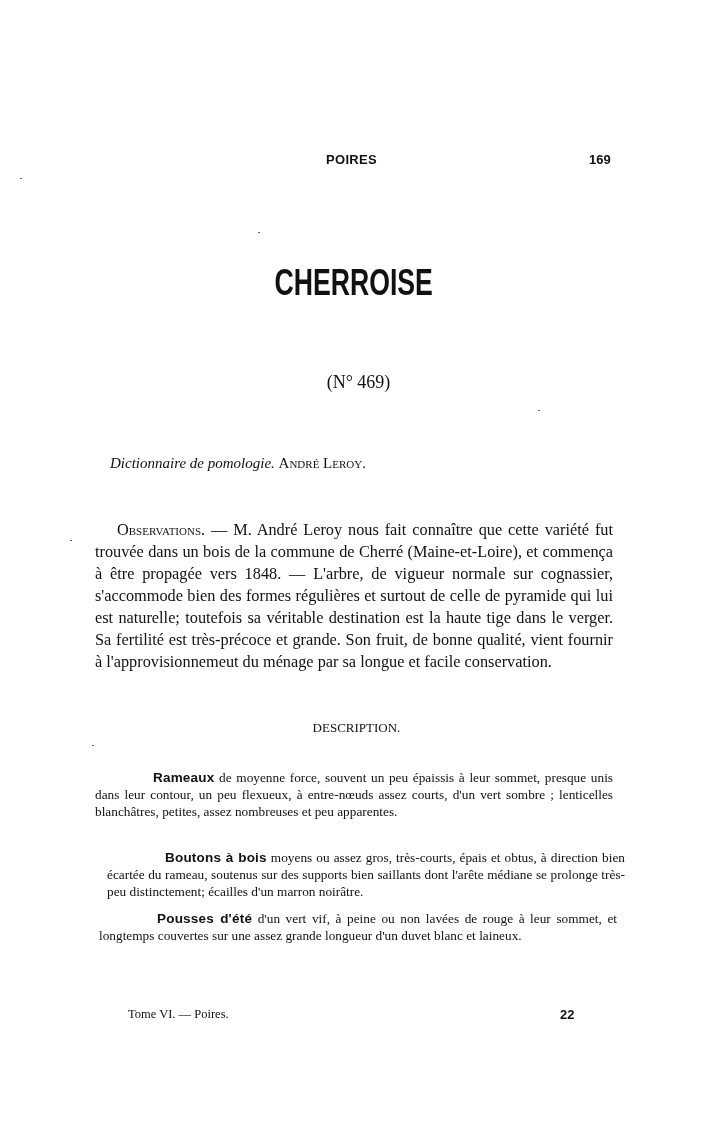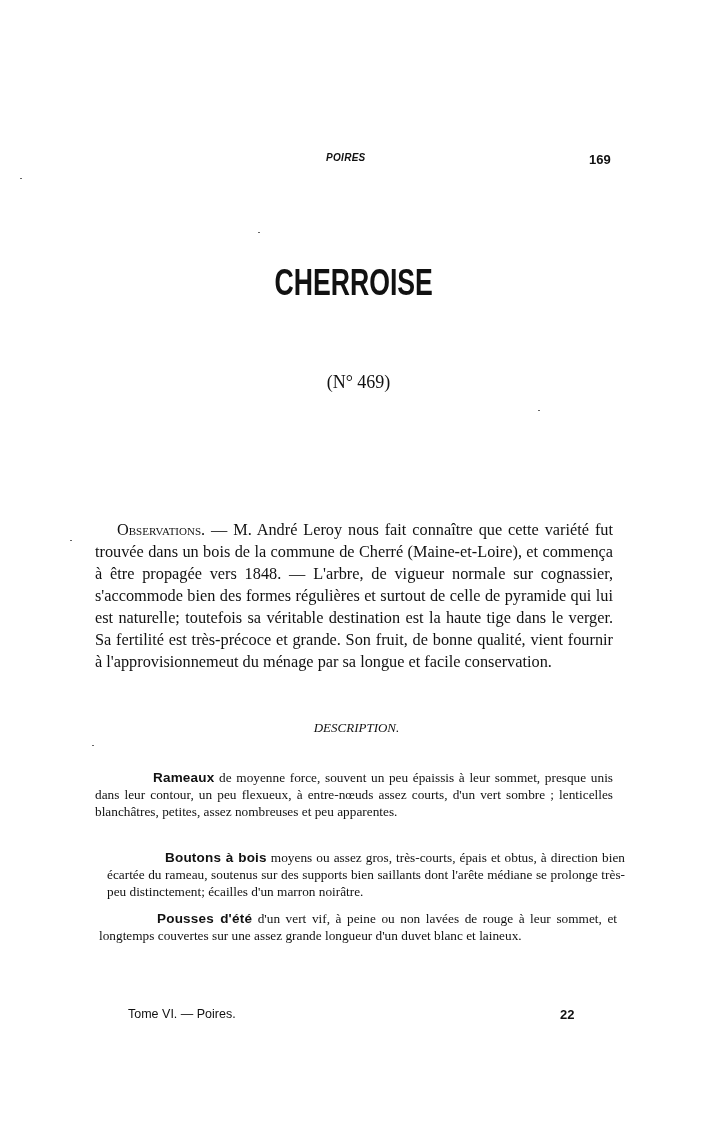--- a/index.html
+++ b/index.html
@@ -1,53 +1,57 @@
 <!DOCTYPE html>
 <html><head>
   <meta charset="utf-8">
   <style>
     html, body { margin: 0; padding: 0; background: #ffffff; }
     body { width: 707px; height: 1146px; position: relative; overflow: hidden; color: #111; font-family: "DejaVu Serif", "Liberation Serif", serif; }
     .page { position: absolute; left: 0; top: 0; width: 707px; height: 1146px; }
     .running-head { position: absolute; top: 152px; left: 0; width: 707px; height: 20px; }
-    .rh-title { position: absolute; left: 326px; top: 0; font-family: "Liberation Sans", sans-serif; font-weight: bold; font-size: 10px; letter-spacing: 0.3px; font-style: italic; }
+    .rh-title { position: absolute; left: 326px; top: 0; font-family: "Liberation Sans", sans-serif; font-weight: bold; font-size: 13px; letter-spacing: 0.3px; }
     .rh-page { position: absolute; left: 589px; top: 0; font-family: "Liberation Sans", sans-serif; font-weight: bold; font-size: 13px; }
     .main-title { position: absolute; top: 262px; left: 0; width: 707px; text-align: center; font-family: "Liberation Sans", sans-serif; font-weight: bold; font-size: 36px; letter-spacing: 0px; transform: scaleX(0.74); transform-origin: 354px 0; }
     .number { position: absolute; top: 372px; left: 0; width: 707px; text-align: center; font-family: "Liberation Serif", serif; font-size: 18px; padding-left: 10px; box-sizing: border-box; }
     .source { position: absolute; top: 455px; left: 110px; font-family: "Liberation Serif", serif; font-size: 15px; }
     .source .src-title { font-style: italic; }
     .source .src-author { font-variant: small-caps; font-size: 15px; }
     .obs { position: absolute; top: 519px; left: 95px; width: 518px; font-family: "Liberation Serif", serif; font-size: 16.3px; line-height: 22px; text-align: justify; text-indent: 22px; }
     .obs .lead { font-variant: small-caps; }
-    .desc-heading { position: absolute; top: 720px; left: 0; width: 707px; text-align: center; font-family: "Liberation Serif", serif; font-size: 13px; padding-left: 6px; box-sizing: border-box; font-style: italic; }
+    .desc-heading { position: absolute; top: 720px; left: 0; width: 707px; text-align: center; font-family: "Liberation Serif", serif; font-size: 13px; padding-left: 6px; box-sizing: border-box; }
     .desc { position: absolute; left: 95px; width: 518px; font-family: "Liberation Serif", serif; font-size: 13.3px; line-height: 17px; text-align: justify; text-indent: 10px; }
     .desc .term { font-family: "Liberation Sans", sans-serif; font-weight: 900; font-size: 13.5px; letter-spacing: 0.2px; padding-left: 48px; }
     .d1 { top: 769px; }
     .d2 { top: 837px; }
     .d3 { top: 906px; }
     .d4 { top: 958px; }
     .footer { position: absolute; top: 1007px; left: 0; width: 707px; height: 18px; }
-    .ft-left { position: absolute; left: 128px; top: 0; font-family: Liberation Sans, sans-serif; font-size: 12.5px; }
+    .ft-left { position: absolute; left: 128px; top: 0; font-family: Liberation Serif, serif; font-size: 12.5px; }
     .ft-right { position: absolute; left: 560px; top: 0; font-family: "Liberation Sans", sans-serif; font-weight: bold; font-size: 13px; }
     .speck { position: absolute; width: 2px; height: 1px; background: #666; }
   </style>
 </head>
 <body>
 
 <div class="page">
 
   <div class="running-head">
     <span class="rh-title">POIRES</span>
     <span class="rh-page">169</span>
   </div>
 
   <div class="main-title">CHERROISE</div>
 
   <div class="number">(N° 469)</div>
 
+  <div class="source">
+    <span class="src-title">Dictionnaire de pomologie.</span>
+    <span class="src-author">André Leroy.</span>
+  </div>
 
   <p class="obs" style="margin:0;"><span class="lead">Observations.</span><span> — M. André Leroy nous fait connaître que cette variété fut trouvée dans un bois de la commune de Cherré (Maine-et-Loire), et commença à être propagée vers 1848. — L'arbre, de vigueur normale sur cognassier, s'accommode bien des formes régulières et surtout de celle de pyramide qui lui est naturelle; toutefois sa véritable destination est la haute tige dans le verger. Sa fertilité est très-précoce et grande. Son fruit, de bonne qualité, vient fournir à l'approvisionnemeut du ménage par sa longue et facile conservation.</span></p>
 
   <div class="desc-heading">DESCRIPTION.</div>
 
   <p class="desc d1" style="margin:0;"><span class="term">Rameaux</span><span> de moyenne force, souvent un peu épaissis à leur sommet, presque unis dans leur contour, un peu flexueux, à entre-nœuds assez courts, d'un vert sombre ; lenticelles blanchâtres, petites, assez nombreuses et peu apparentes.</span></p>
 
   <p class="desc d2" style="margin:12px;"><span class="term">Boutons à bois</span><span> moyens ou assez gros, très-courts, épais et obtus, à direction bien écartée du rameau, soutenus sur des supports bien saillants dont l'arête médiane se prolonge très-peu distinctement; écailles d'un marron noirâtre.</span></p>
 
   <p class="desc d3" style="margin:4px;"><span class="term">Pousses d'été</span><span> d'un vert vif, à peine ou non lavées de rouge à leur sommet, et longtemps couvertes sur une assez grande longueur d'un duvet blanc et laineux.</span></p>

